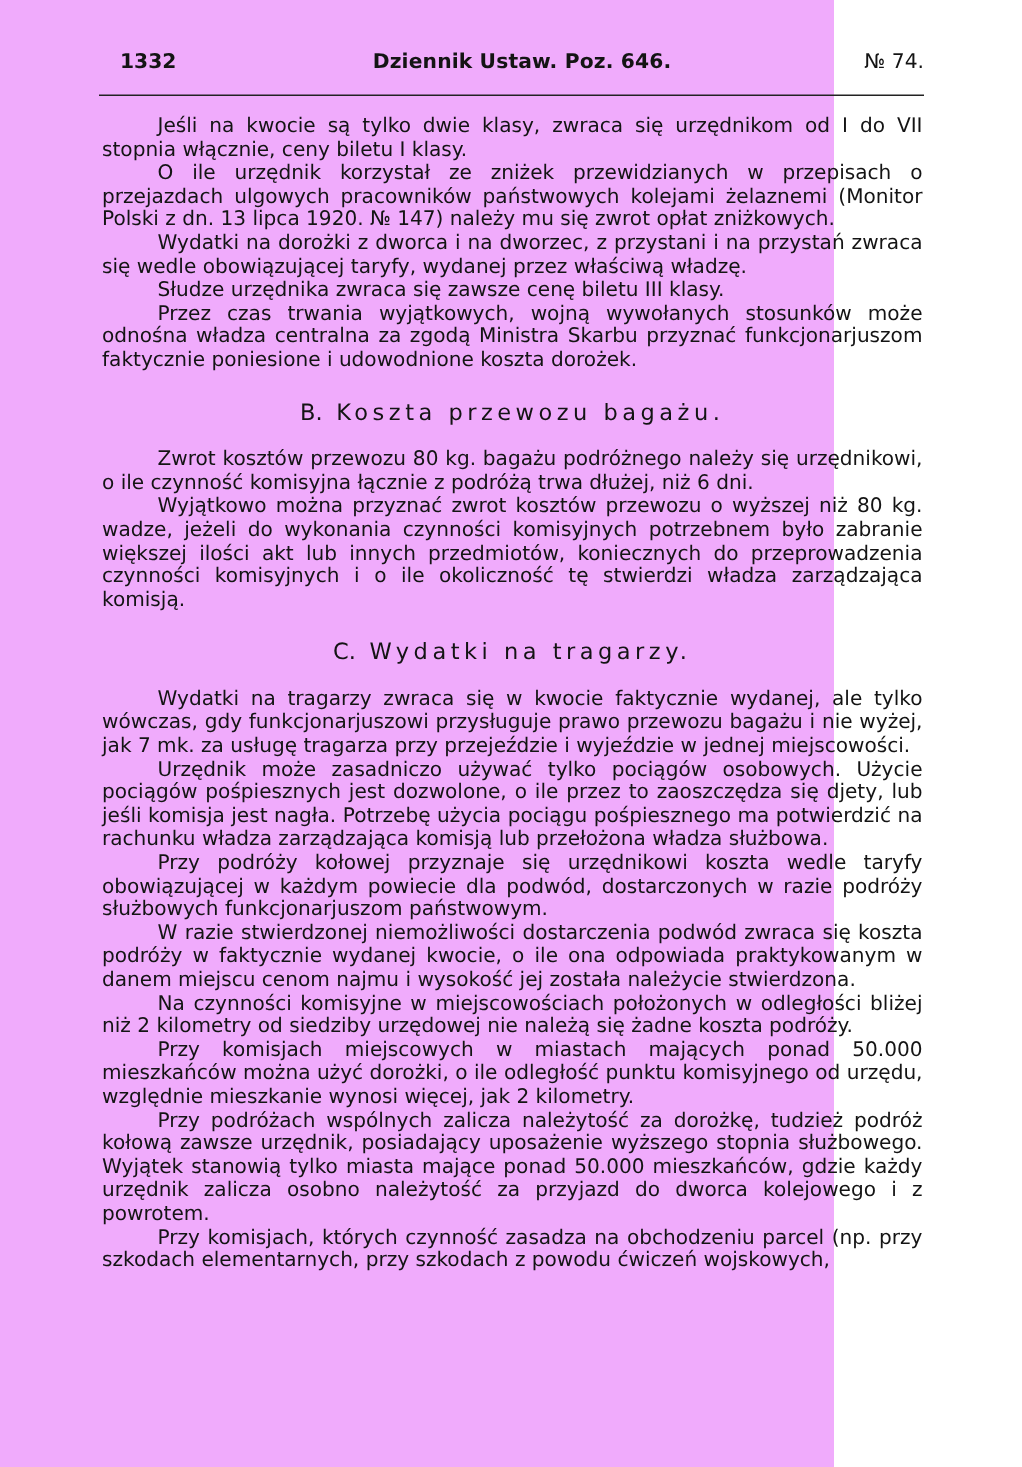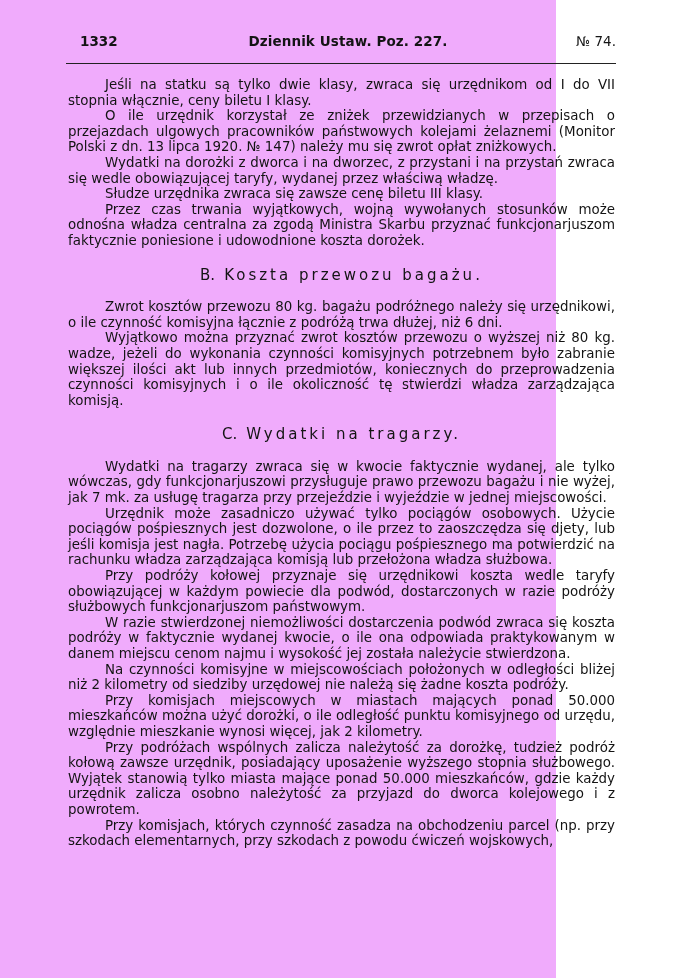--- a/index.html
+++ b/index.html
@@ -18,28 +18,28 @@
   .sec { text-align: center; letter-spacing: 3px; margin: 19px 0 16px 0; font-size: 15px; }
   .sec .letter { letter-spacing: 0; margin-right: 9px; }
 </style>
 </head>
 <body>
 
 <div class="page">
 
   <div class="header">
     <span class="pno">1332</span>
-    <span class="title">Dziennik Ustaw. Poz. 227.</span>
+    <span class="title">Dziennik Ustaw. Poz. 646.</span>
     <span class="num">№ 74.</span>
   </div>
   <div class="rule"></div>
 
   <div class="body">
 
-    <p class="para">Jeśli na statku są tylko dwie klasy, zwraca się urzędnikom od I do VII stopnia włącznie, ceny biletu I klasy.</p>
+    <p class="para">Jeśli na kwocie są tylko dwie klasy, zwraca się urzędnikom od I do VII stopnia włącznie, ceny biletu I klasy.</p>
     <p class="para">O ile urzędnik korzystał ze zniżek przewidzianych w przepisach o przejazdach ulgowych pracowników państwowych kolejami żelaznemi (Monitor Polski z dn. 13 lipca 1920. № 147) należy mu się zwrot opłat zniżkowych.</p>
     <p class="para">Wydatki na dorożki z dworca i na dworzec, z przystani i na przystań zwraca się wedle obowiązującej taryfy, wydanej przez właściwą władzę.</p>
     <p class="para">Słudze urzędnika zwraca się zawsze cenę biletu III klasy.</p>
     <p class="para">Przez czas trwania wyjątkowych, wojną wywołanych stosunków może odnośna władza centralna za zgodą Ministra Skarbu przyznać funkcjonarjuszom faktycznie poniesione i udowodnione koszta dorożek.</p>
 
     <div class="sec">
       <span class="letter">B.</span><span>Koszta przewozu bagażu.</span>
     </div>
     <p class="para">Zwrot kosztów przewozu 80 kg. bagażu podróżnego należy się urzędnikowi, o ile czynność komisyjna łącznie z podróżą trwa dłużej, niż 6 dni.</p>
     <p class="para">Wyjątkowo można przyznać zwrot kosztów przewozu o wyższej niż 80 kg. wadze, jeżeli do wykonania czynności komisyjnych potrzebnem było zabranie większej ilości akt lub innych przedmiotów, koniecznych do przeprowadzenia czynności komisyjnych i o ile okoliczność tę stwierdzi władza zarządzająca komisją.</p>

